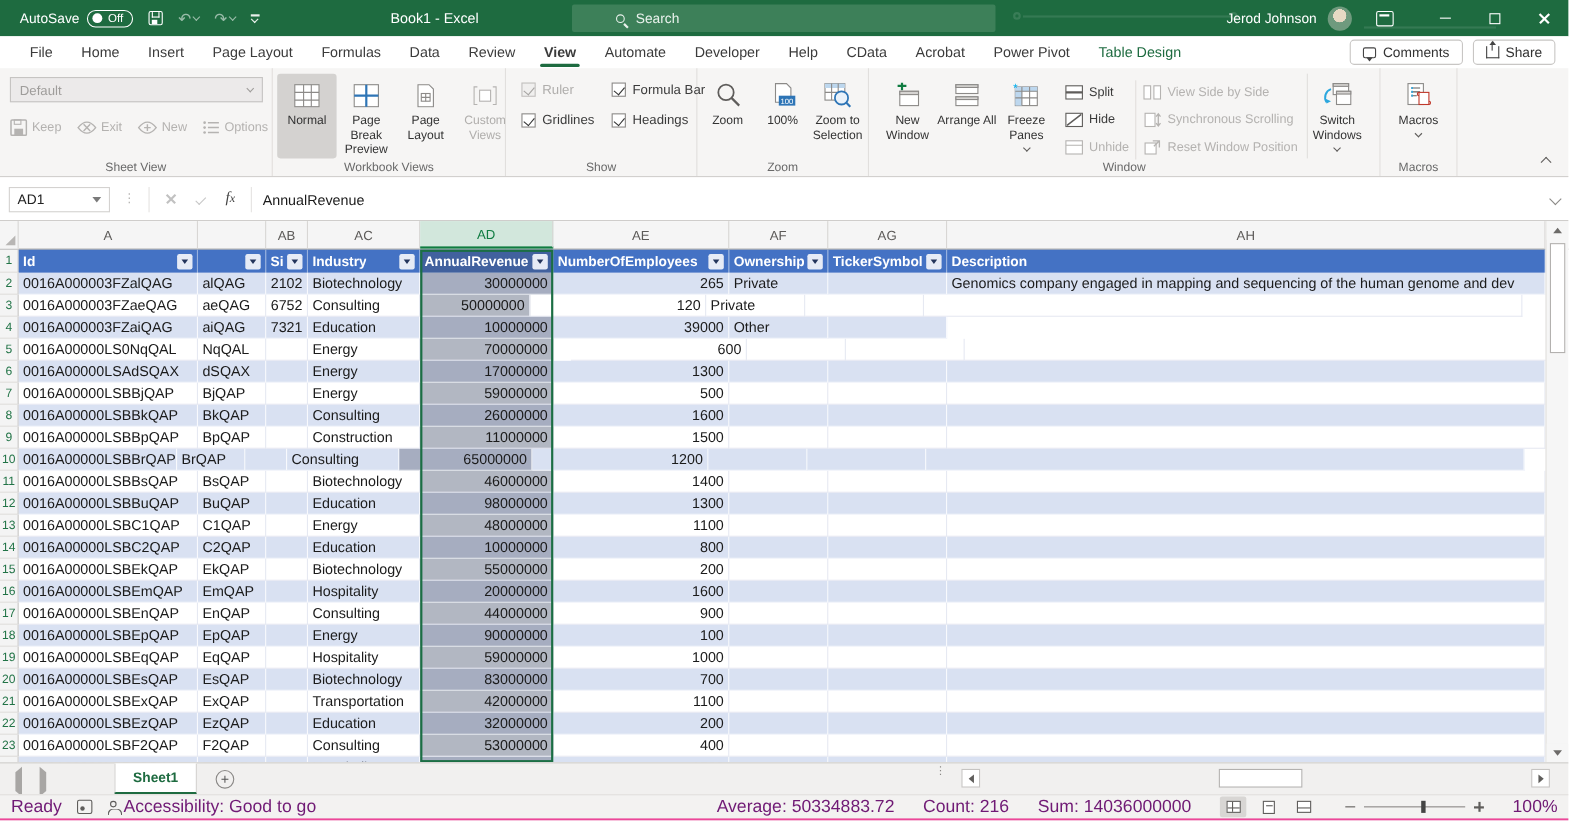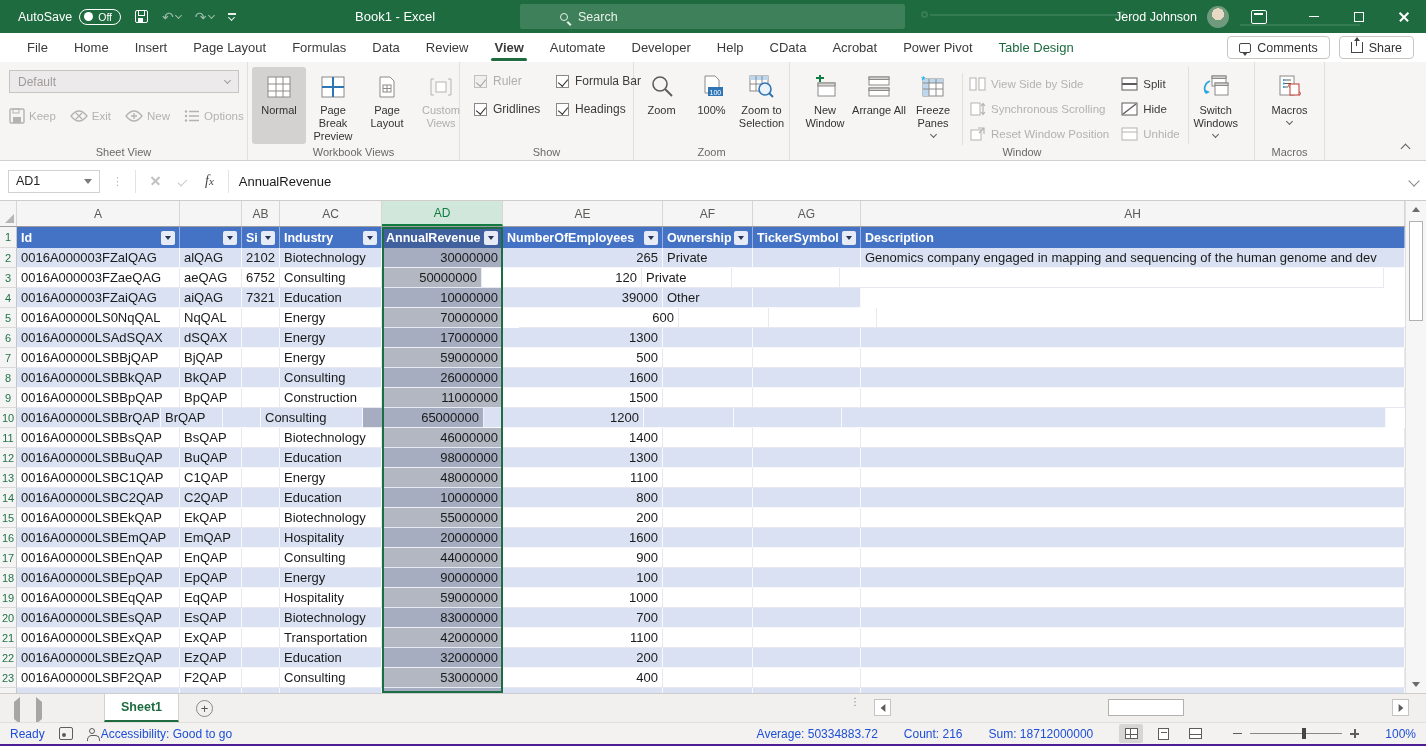--- a/index.html
+++ b/index.html
@@ -142,21 +142,21 @@
   .tri-r{border-top:5px solid transparent;border-bottom:5px solid transparent;border-left:6px solid #a8a6a4}
   #sheettabs{position:absolute;left:104px;top:0;height:28px;display:flex}
   .stab{height:100%;padding:0 16px;display:flex;align-items:center;font-size:12.5px;color:#444;background:#f1f0ef;border-right:1px solid #d4d2d0}
   .stab.active{background:#fff;color:#1e6b40;font-weight:bold;border-bottom:2px solid #1e6b40;border-left:1px solid #d4d2d0}
   #addsheet{position:absolute;left:196px;top:6px;width:17px;height:17px;border:1px solid #8a8886;border-radius:50%;display:flex;align-items:center;justify-content:center;color:#555;font-size:13px;line-height:1}
   .splitdots{position:absolute;left:850px;top:5px;color:#8a8886;font-size:10px;line-height:6px}
   .hs-btn{position:absolute;top:5px;width:17px;height:17px;background:#fff;border:1px solid #c6c4c2;display:flex;align-items:center;justify-content:center}
   #hthumb{position:absolute;left:1108px;top:5px;width:76px;height:17px;background:#fff;border:1px solid #b3b1af}
 
   
-  #statusbar{position:absolute;left:0;top:722px;width:100%;height:24px;background:#f3f2f1;border-top:1px solid #e1dfdd;border-bottom:2px solid #4c1d95;display:flex;align-items:center;font-size:12px;color:#1d4ed8}
+  #statusbar{position:absolute;left:0;top:722px;width:100%;height:24px;background:#f3f2f1;border-top:1px solid #e1dfdd;border-bottom:2px solid #ec4899;display:flex;align-items:center;font-size:16px;color:#701a75}
   #sb-ready{padding:0 14px 0 10px}
   .sb-ic{width:14px;height:13px;border:1.2px solid #5f5d5b;border-radius:2px;position:relative;margin-right:16px}
   .sb-ic:after{content:"";position:absolute;left:2px;bottom:2px;width:4px;height:4px;border-radius:50%;background:#5f5d5b}
   .acc{display:flex;align-items:center;gap:6px}
   .person{width:6px;height:6px;border:1.3px solid #5f5d5b;border-radius:50%;position:relative;margin-top:-6px}
   .person:after{content:"";position:absolute;left:-3px;top:6px;width:11px;height:5px;border:1.3px solid #5f5d5b;border-bottom:none;border-radius:5px 5px 0 0}
   #sb-right{margin-left:auto;display:flex;align-items:center;gap:26px;padding-right:10px}
   .stats{display:flex;gap:26px}
   .viewbtns{display:flex;gap:8px}
   .vb{width:24px;height:19px;display:flex;align-items:center;justify-content:center;border-radius:2px}
@@ -406,60 +406,60 @@
                 <rect x="2" y="4" width="6" height="17" fill="#bdd7ee"></rect>
                 <path d="M2 8h20M2 14h20M8 4v17M15 4v17" stroke="#8c8a88"></path>
                 <text x="0" y="9" font-size="11" fill="#00b0f0" font-family="Liberation Sans,sans-serif">*</text>
               </svg>
             </span>
             <div>Freeze Panes</div>
             <span class="cd" style="color: rgb(95, 93, 91);"></span>
           </div>
         </div>
       <div class="wincols">
+        <div class="wcol" id="winc1">
+            <span class="smbtn"><span class="ic">
+                <svg width="18" height="16">
+                  <rect x="1" y="2" width="15" height="12" fill="#fff" stroke="#5f5d5b"></rect>
+                  <path d="M1 8h15" stroke="#5f5d5b" stroke-width="2"></path>
+                </svg>
+              </span>Split</span>
+            <span class="smbtn"><span class="ic">
+                <svg width="18" height="16">
+                  <rect x="1" y="2" width="15" height="12" fill="#fff" stroke="#5f5d5b"></rect>
+                  <path d="M2 13L15 3" stroke="#5f5d5b" stroke-width="1.4"></path>
+                </svg>
+              </span>Hide</span>
+            <span class="smbtn disabled"><span class="ic">
+                <svg width="18" height="16">
+                  <rect x="1" y="2" width="15" height="12" fill="#fff" stroke="#b5b3b1"></rect>
+                  <path d="M1 6h15" stroke="#b5b3b1"></path>
+                </svg>
+              </span>Unhide</span>
+          </div>
         <div class="wcol wcol2" id="winc2">
             <span class="smbtn disabled"><span class="ic">
                 <svg width="18" height="16">
                   <rect x="1" y="2" width="6" height="12" fill="#fff" stroke="#b5b3b1"></rect>
                   <rect x="10" y="2" width="6" height="12" fill="#fff" stroke="#b5b3b1"></rect>
                 </svg>
               </span>View Side by Side</span>
             <span class="smbtn disabled"><span class="ic">
                 <svg width="18" height="16">
                   <rect x="2" y="2" width="9" height="12" fill="#fff" stroke="#b5b3b1"></rect>
                   <path d="M14 3v10M12 5l2-2.5L16 5M12 11l2 2.5L16 11" fill="none" stroke="#b5b3b1" stroke-width="1.2"></path>
                 </svg>
               </span>Synchronous Scrolling</span>
             <span class="smbtn disabled"><span class="ic">
                 <svg width="18" height="16">
                   <rect x="2" y="4" width="10" height="10" fill="#fff" stroke="#b5b3b1"></rect>
                   <path d="M9 2h6v6M15 2l-5 5" fill="none" stroke="#b5b3b1" stroke-width="1.2"></path>
                 </svg>
               </span>Reset Window Position</span>
           </div>
-        <div class="wcol" id="winc1">
-            <span class="smbtn"><span class="ic">
-                <svg width="18" height="16">
-                  <rect x="1" y="2" width="15" height="12" fill="#fff" stroke="#5f5d5b"></rect>
-                  <path d="M1 8h15" stroke="#5f5d5b" stroke-width="2"></path>
-                </svg>
-              </span>Split</span>
-            <span class="smbtn"><span class="ic">
-                <svg width="18" height="16">
-                  <rect x="1" y="2" width="15" height="12" fill="#fff" stroke="#5f5d5b"></rect>
-                  <path d="M2 13L15 3" stroke="#5f5d5b" stroke-width="1.4"></path>
-                </svg>
-              </span>Hide</span>
-            <span class="smbtn disabled"><span class="ic">
-                <svg width="18" height="16">
-                  <rect x="1" y="2" width="15" height="12" fill="#fff" stroke="#b5b3b1"></rect>
-                  <path d="M1 6h15" stroke="#b5b3b1"></path>
-                </svg>
-              </span>Unhide</span>
-          </div>
       </div>
       <div id="winswitch">
           <div class="bigbtn">
             <span class="ic">
               <svg width="26" height="24">
                 <rect x="9" y="1" width="14" height="10" fill="#fff" stroke="#8c8a88"></rect>
                 <rect x="9" y="1" width="14" height="2.5" fill="#d6d4d2" stroke="#8c8a88"></rect>
                 <rect x="12" y="8" width="13" height="12" fill="#fff" stroke="#8c8a88"></rect>
                 <rect x="12" y="8" width="13" height="2.5" fill="#d6d4d2" stroke="#8c8a88"></rect>
                 <path d="M3 18a8 8 0 0 1 4-12" fill="none" stroke="#2ba7de" stroke-width="1.8"></path>
@@ -889,21 +889,21 @@
     <span id="sb-ready">Ready</span>
     <span class="sb-ic"></span>
     <span class="acc">
         <span class="person"></span>
         <span>Accessibility: Good to go</span>
       </span>
     <div id="sb-right">
       <div class="stats">
         <span>Average: 50334883.72</span>
         <span>Count: 216</span>
-        <span>Sum: 18712000000</span>
+        <span>Sum: 14036000000</span>
       </div>
       <div class="viewbtns">
         <span class="vb selected">
             <span class="vb-grid"></span>
           </span>
         <span class="vb">
             <span class="vb-page"></span>
           </span>
         <span class="vb">
             <span class="vb-pbp"></span>

